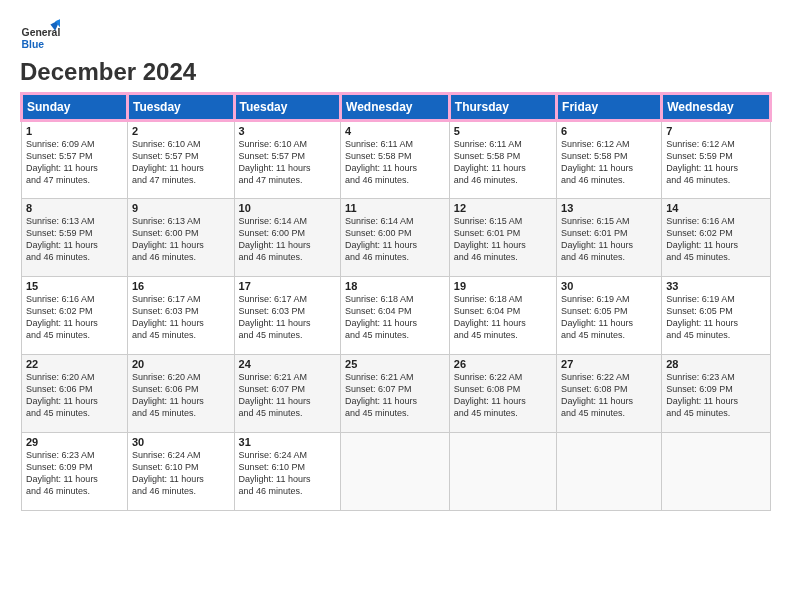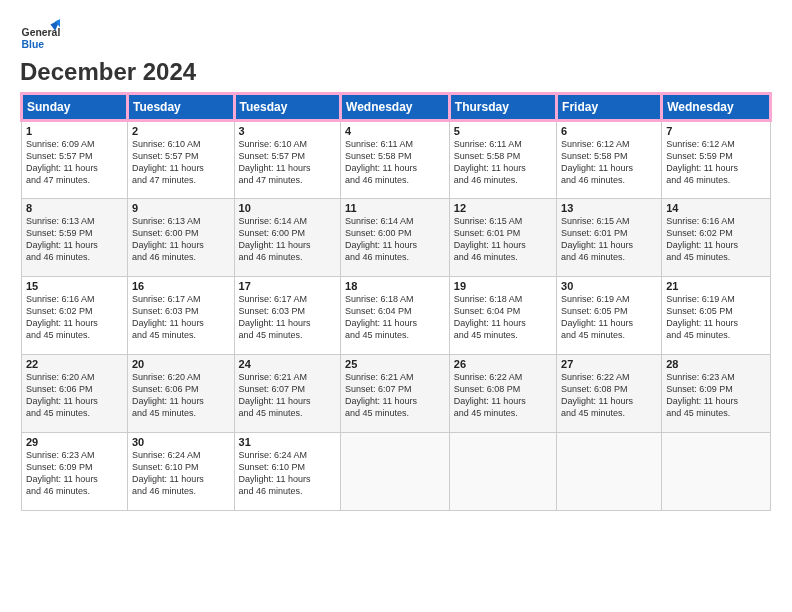--- a/index.html
+++ b/index.html
@@ -255,21 +255,21 @@
 and 45 minutes.</div>
           </td>
           <td>
             <span class="day-num">30</span>
             <div class="day-info" style="white-space: pre-line;">Sunrise: 6:19 AM
 Sunset: 6:05 PM
 Daylight: 11 hours
 and 45 minutes.</div>
           </td>
           <td>
-            <span class="day-num">21</span>
+            <span class="day-num">33</span>
             <div class="day-info" style="white-space: pre-line;">Sunrise: 6:19 AM
 Sunset: 6:05 PM
 Daylight: 11 hours
 and 45 minutes.</div>
           </td>
         </tr>
         <tr>
           <td>
             <span class="day-num">22</span>
             <div class="day-info" style="white-space: pre-line;">Sunrise: 6:20 AM

